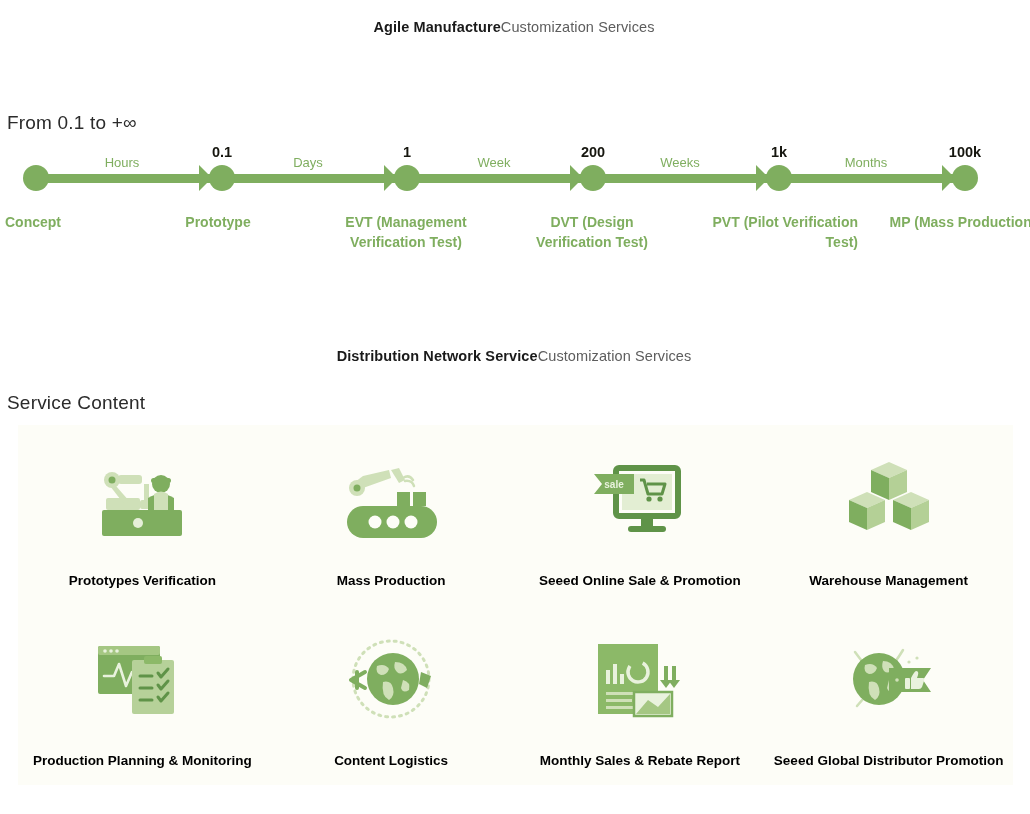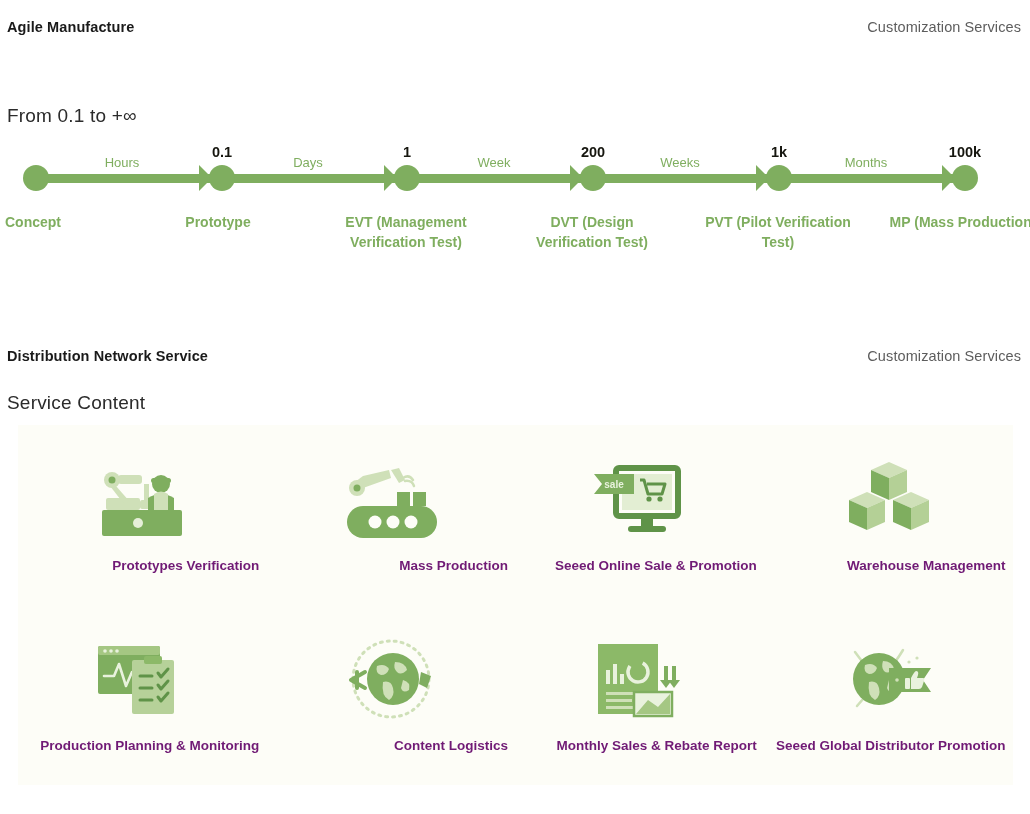--- a/index.html
+++ b/index.html
@@ -8,21 +8,21 @@
     background:#ffffff;
     font-family:"Liberation Sans", sans-serif;
     -webkit-font-smoothing:antialiased;
     overflow:hidden;
   }
   .page{position:relative;width:1030px;height:814px;}
 
   
   .sec-head{
     position:absolute;left:0;width:1030px;
-    display:flex;align-items:baseline;justify-content:space-between;
+    display:flex;align-items:baseline;justify-content:center;
     padding:0 9px 0 7px;box-sizing:border-box;
   }
   .sec-head .title{
     font-size:14.5px;font-weight:bold;color:#1a1a1a;letter-spacing:.1px;
   }
   .sec-head .sub{
     font-size:14.5px;font-weight:400;color:#5d5d5d;letter-spacing:.1px;
   }
 
   
@@ -73,36 +73,36 @@
   .card{
     background:#fdfdf7;
     height:180px;
     display:flex;flex-direction:column;align-items:center;
     box-sizing:border-box;padding-top:26px;
   }
   .card .icon-wrap{
     height:96px;display:flex;align-items:center;justify-content:center;
   }
   .card .cap{
-    margin-top:10px;
-    font-size:13.5px;font-weight:bold;color:#701a75;
-    text-align:right;line-height:1.35;width:94%;
+    margin-top:25px;
+    font-size:13.5px;font-weight:bold;color:#000000;
+    text-align:center;line-height:1.35;width:94%;
   }
 </style>
 </head>
 <body>
 
 <div class="page">
 
   <div class="sec-head" style="top:19px;">
     <span class="title">Agile Manufacture</span>
     <span class="sub">Customization Services</span>
   </div>
 
-  <div class="sub-head" style="top:105px;text-align:center;">From 0.1 to +∞</div>
+  <div class="sub-head" style="top:112px;text-align:center;">From 0.1 to +∞</div>
 
   <div class="timeline" style="top:0;">
     <div class="tl-track"></div>
 
     <div class="tl-arrow" style="left:199px;"></div>
     <div class="tl-arrow" style="left:384px;"></div>
     <div class="tl-arrow" style="left:570px;"></div>
     <div class="tl-arrow" style="left:756px;"></div>
     <div class="tl-arrow" style="left:942px;"></div>
 
@@ -122,21 +122,21 @@
     <div class="tl-gap" style="left:122px;">Hours</div>
     <div class="tl-gap" style="left:308px;">Days</div>
     <div class="tl-gap" style="left:494px;">Week</div>
     <div class="tl-gap" style="left:680px;">Weeks</div>
     <div class="tl-gap" style="left:866px;">Months</div>
 
     <div class="tl-label first" style="left:5px;">Concept</div>
     <div class="tl-label" style="left:218px;">Prototype</div>
     <div class="tl-label" style="left:406px;">EVT (Management Verification Test)</div>
     <div class="tl-label" style="left:592px;">DVT (Design Verification Test)</div>
-    <div class="tl-label" style="left:778px;">PVT (Pilot Verification Test)</div>
+    <div class="tl-label" style="left:778px;text-align:right;">PVT (Pilot Verification Test)</div>
     <div class="tl-label" style="left:963px;">MP (Mass Production)</div>
   </div>
 
   <div class="sec-head" style="top:348px;">
     <span class="title">Distribution Network Service</span>
     <span class="sub">Customization Services</span>
   </div>
 
   <div class="sub-head" style="top:392px;">Service Content</div>
 

